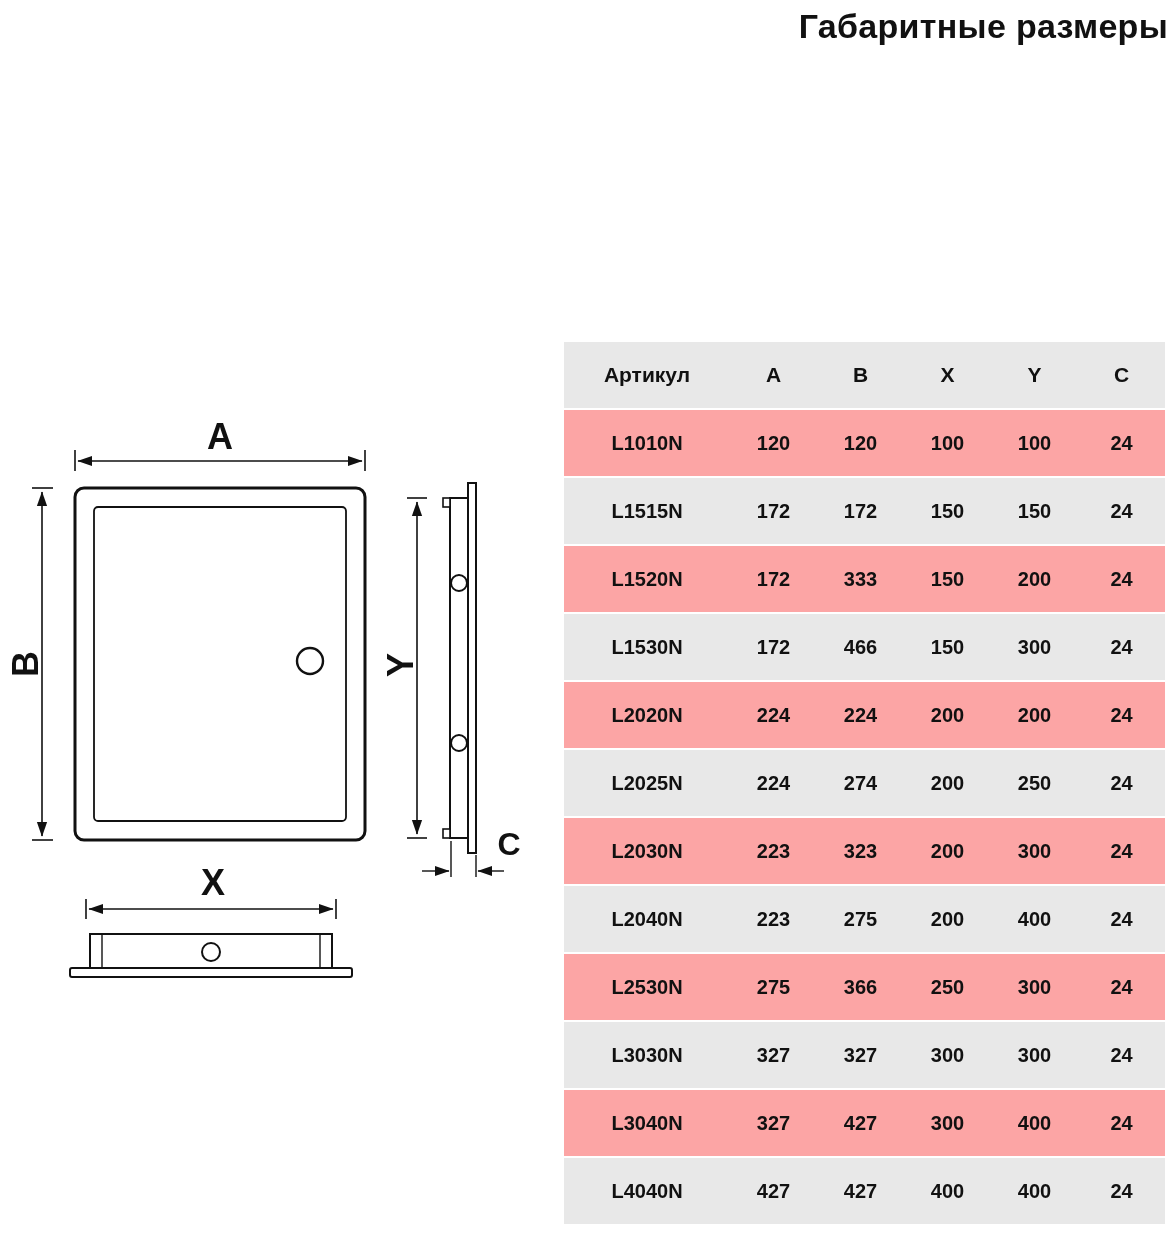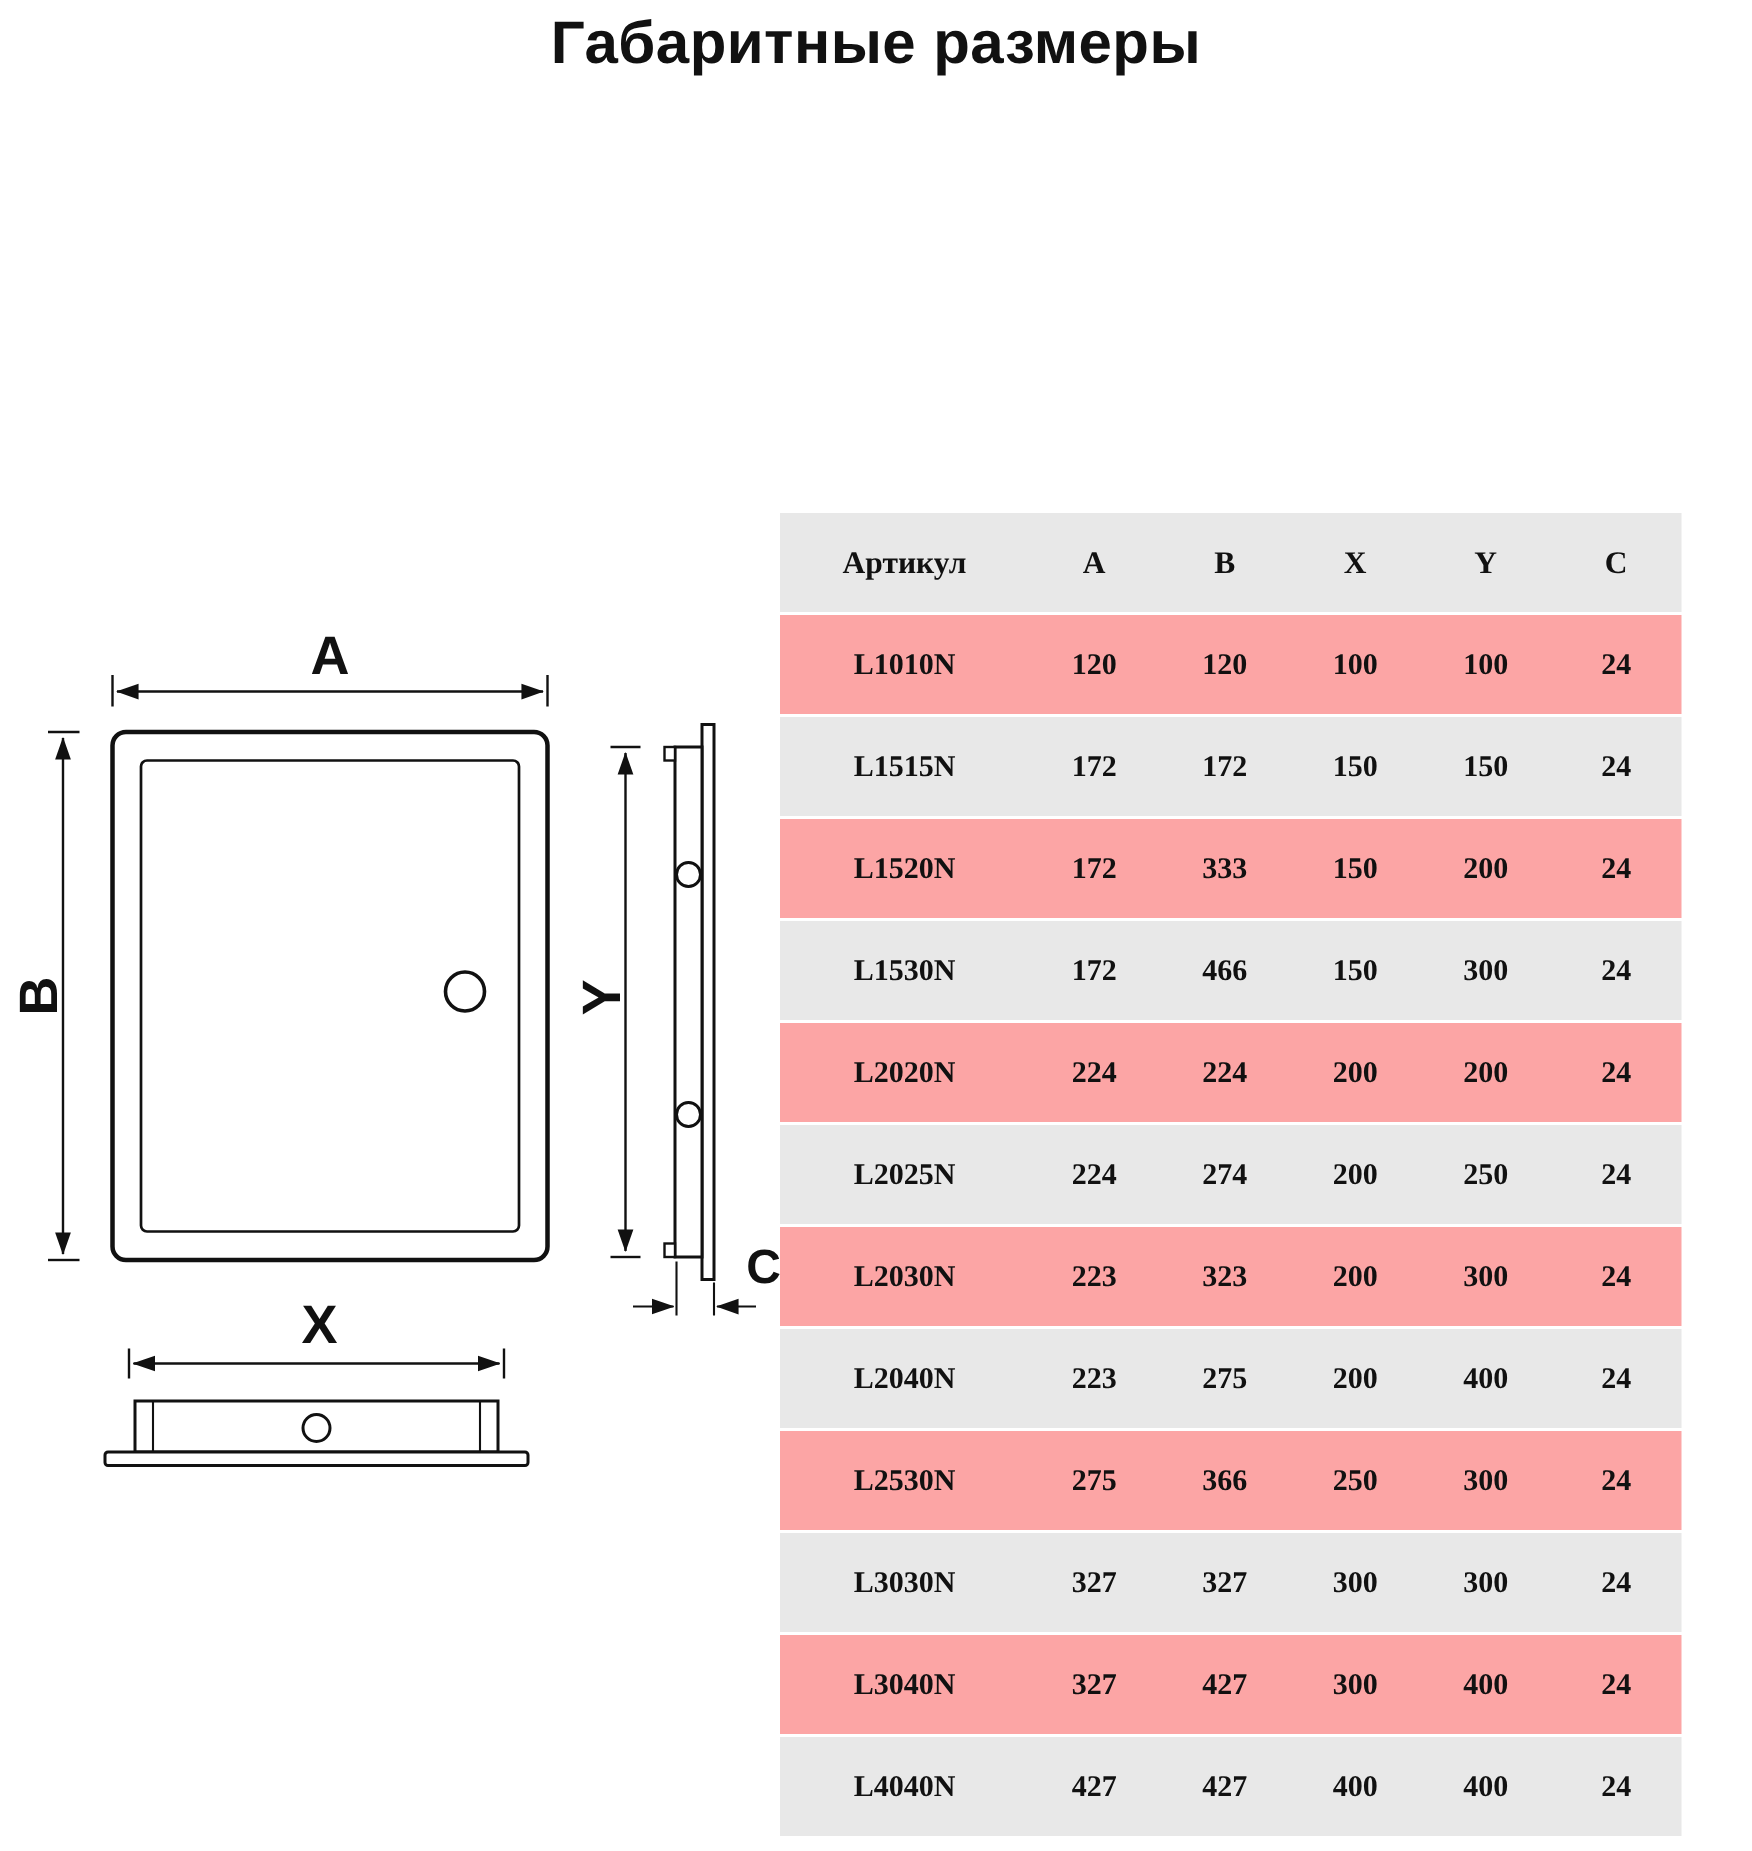--- a/index.html
+++ b/index.html
@@ -6,28 +6,28 @@
   body {
     width: 1168px; height: 1234px;
     position: relative;
     background: #ffffff;
     font-family: "Liberation Sans", sans-serif;
     color: #111;
     overflow: hidden;
   }
   .title {
     position: absolute; top: 7px; left: 0; width: 100%;
-    text-align: center;
-    font-size: 40px; font-weight: 700; letter-spacing: .3px;
+    text-align: right;
+    font-size: 34px; font-weight: 700; letter-spacing: .3px;
     margin: 0;
   }
   .drawing { position: absolute; left: 10px; top: 403px; width: 530px; height: 660px; }
   svg text { font-family: "Liberation Sans", sans-serif; font-weight: 600; fill: #111; }
 
-  .spec-table { position: absolute; left: 520px; top: 342px; width: 601px; font-family: Liberation Serif, serif; }
+  .spec-table { position: absolute; left: 564px; top: 342px; width: 601px; }
   .trow {
     display: flex; align-items: center;
     height: 66px; margin-bottom: 2px;
     background: #fca5a5;
   }
   .trow.gray { background: #e8e8e8; }
   .tcell {
     flex: 0 0 87px;
     text-align: center;
     font-weight: 700; font-size: 20px;

